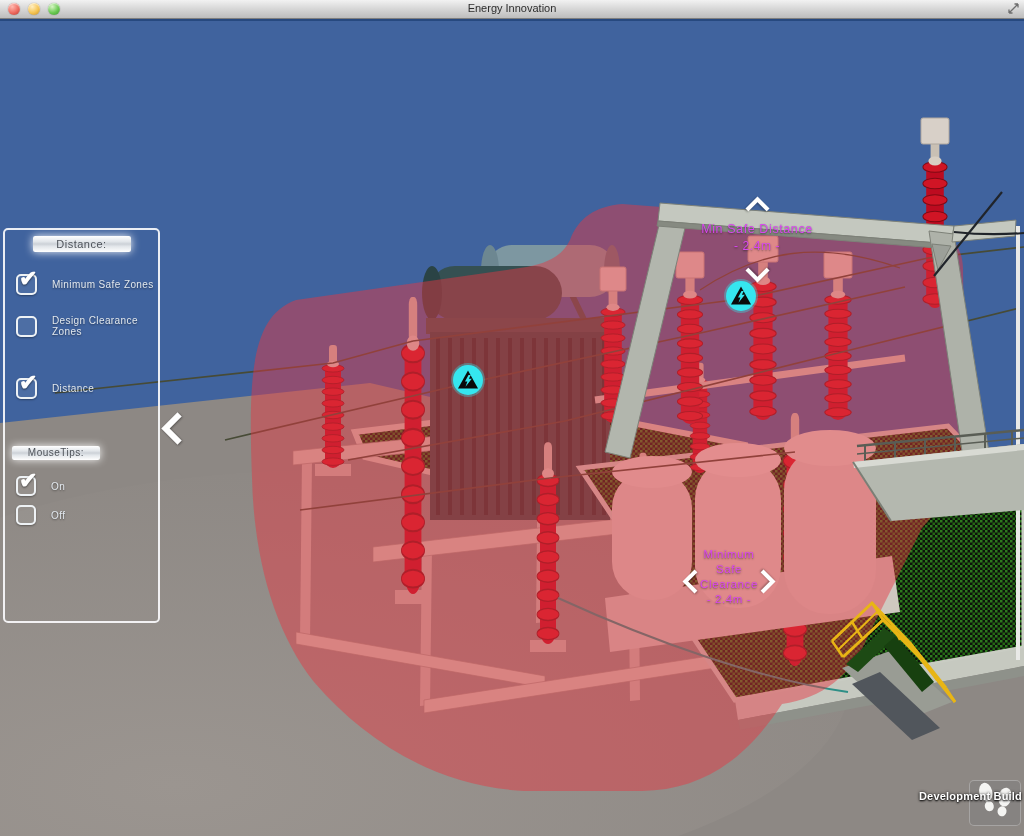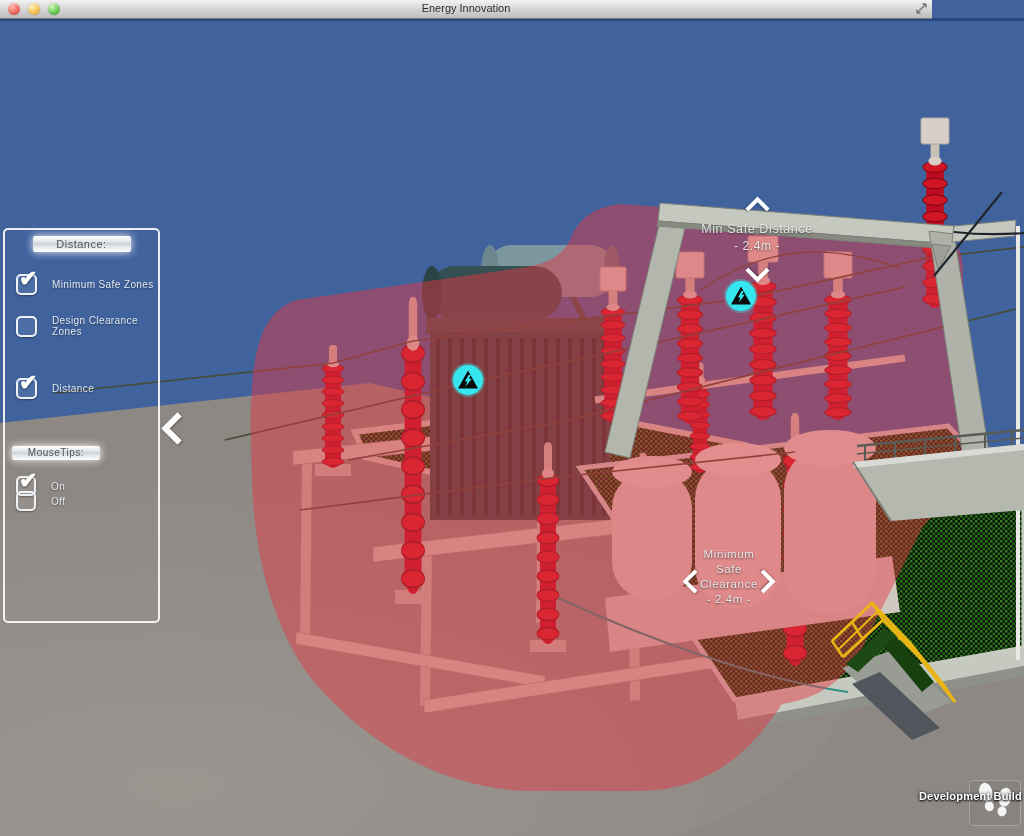--- a/index.html
+++ b/index.html
@@ -1,20 +1,20 @@
 <!DOCTYPE html>
 <html style="--sky: #40639E; --ground: #8D8884; --zone: rgba(230,55,65,0.47); --cyan: #35E6EF; --yellow: #E8B515; --insulator: #BD0B20;"><head>
 <meta charset="utf-8">
 <style>
   html,body{margin:0;padding:0;background:#000;}
   body{width:1024px;height:836px;position:relative;overflow:hidden;
        font-family:"Liberation Sans",sans-serif;-webkit-font-smoothing:antialiased;}
 
   
-  .titlebar{position:absolute;left:0;top:0;width:932px;height:18px;z-index:50;
+  .titlebar{position:absolute;left:0;top:0;width:1024px;height:18px;z-index:50;
     background:linear-gradient(180deg,#f2f2f2 0%,#d9d9d9 45%,#bdbdbd 100%);
     border-bottom:1px solid #7e7e7e;}
   .titlebar .title{position:absolute;left:0;right:0;top:2px;text-align:center;
     font-size:11px;color:#2d2d2d;}
   .lights{position:absolute;left:8px;top:3px;display:flex;gap:8px;}
   .light{width:12px;height:12px;border-radius:50%;box-shadow:inset 0 1px 1px rgba(255,255,255,.6),0 0 1px rgba(0,0,0,.5);}
   .light.red{background:radial-gradient(circle at 35% 30%,#ffb9b0,#ee6a5f 55%,#b33b30);}
   .light.yellow{background:radial-gradient(circle at 35% 30%,#ffeec0,#f5c452 55%,#c28f2c);}
   .light.green{background:radial-gradient(circle at 35% 30%,#d7f5c4,#69c951 55%,#3f9431;);background:radial-gradient(circle at 35% 30%,#d7f5c4,#69c951 55%,#3f9431);}
   .resize-ic{position:absolute;right:4px;top:2px;width:13px;height:13px;}
@@ -49,21 +49,21 @@
   .chev{display:block;width:13px;height:13px;border-left:4px solid #fff;border-top:4px solid #fff;
     filter:drop-shadow(0 1px 1px rgba(0,0,0,.4));}
   .chev.up{transform:rotate(45deg);}
   .chev.down{transform:rotate(225deg);}
   .chev.left{transform:rotate(-45deg);}
   .chev.right{transform:rotate(135deg);}
   .panel-collapse{position:absolute;left:164px;top:412px;z-index:31;width:20px;height:28px;cursor:pointer;}
   .panel-collapse .chev{width:17px;height:17px;border-left-width:6px;border-top-width:6px;transform:rotate(-45deg);margin-top:5px;margin-left:2px;}
 
   
-  .lbl{position:absolute;z-index:25;color:#e5e5e5;text-align:center;
+  .lbl{position:absolute;z-index:25;color:#d946ef;text-align:center;
     text-shadow:0 1px 2px rgba(30,30,30,.65);letter-spacing:.6px;}
   .lbl-top{left:757px;top:200px;transform:translateX(-50%);width:170px;}
   .lbl-top .l1{font-size:12.5px;margin-top:5px;}
   .lbl-top .l2{font-size:12px;margin-top:3px;}
   .lbl-top .chev{margin:0 auto;}
   .lbl-top .chev.down{margin-top:9px;}
   .lbl-bot{left:674px;top:547px;width:110px;}
   .lbl-bot div.line{font-size:11.5px;line-height:15px;}
   .lbl-bot .chev{position:absolute;}
   .lbl-bot .chev.left{left:12px;top:26px;}
@@ -307,21 +307,21 @@
   </div>
 
   <div class="hdrbox hdr-mousetips">MouseTips:</div>
 
   <div class="cbrow small checked" style="top:246px;">
     <span class="cbox">
         <span class="tick">✔</span>
       </span>
     <span class="cblabel">On</span>
   </div>
-  <div class="cbrow small" style="top:261px;align-items:center;">
+  <div class="cbrow small" style="top:275px;align-items:center;">
     <span class="cbox"></span>
     <span class="cblabel">Off</span>
   </div>
 </div>
 
 <div class="panel-collapse">
   <span class="chev"></span>
 </div>
 
 <div class="lbl lbl-top">

